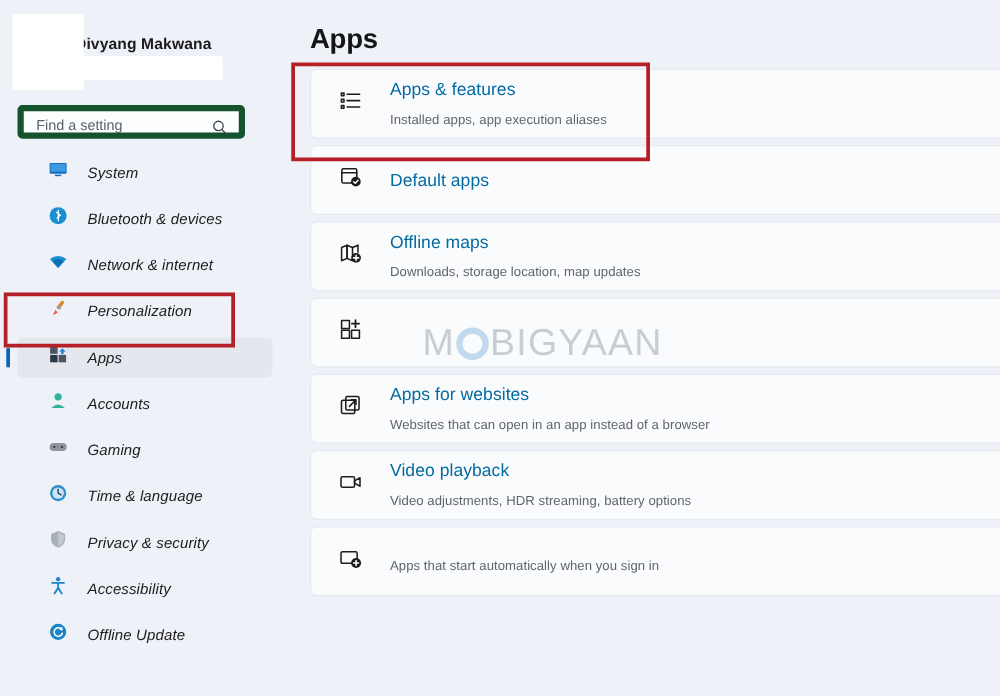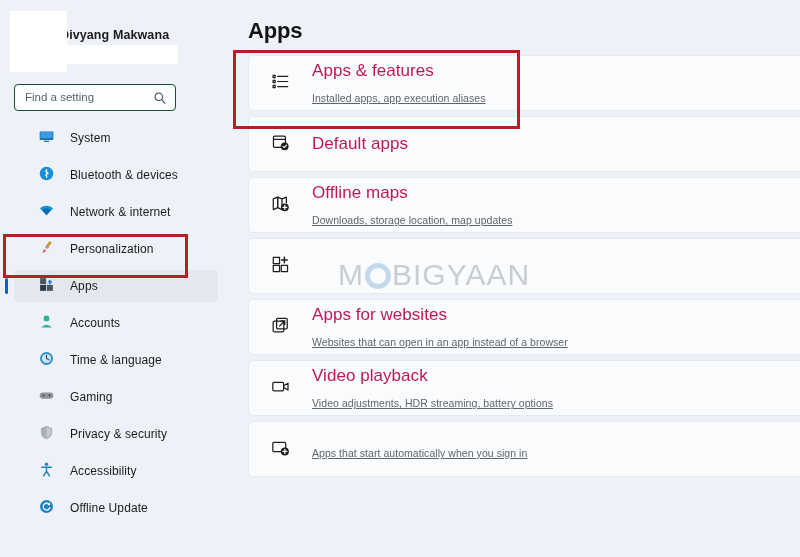--- a/index.html
+++ b/index.html
@@ -17,60 +17,60 @@
   #account { position: absolute; left: 0; top: 0; width: 232px; height: 78px; }
   #account-name {
     position: absolute; left: 60px; top: 28px;
     font-size: 12.5px; color: #1b1b1b; font-weight: 600;
     letter-spacing: .1px; white-space: nowrap;
   }
   #avatar-redaction { position: absolute; left: 10px; top: 11px; width: 57px; height: 61px; background: #ffffff; }
   #email-redaction  { position: absolute; left: 55px; top: 45px; width: 123px; height: 19px; background: #ffffff; }
 
   #search-box {
-    position: absolute; left: 14px; top: 84px; width: 162px; height: 27px;
-    background: #fcfdfe; border: 1px solid #14532d; border-radius: 4px;
+    position: absolute; left: 14px; top: 84px; width: 182px; height: 27px;
+    background: #fcfdfe; border: 5px solid #14532d; border-radius: 4px;
   }
   #search-placeholder {
     position: absolute; left: 10px; top: 6px;
     font-size: 11.5px; color: #5c6069; white-space: nowrap;
   }
   #search-icon { position: absolute; right: 8px; top: 6px; width: 14px; height: 14px; color: #3b3f46; }
 
   #nav { position: absolute; left: 0; top: 122px; width: 232px; }
   .nav-item {
     position: relative; display: flex; align-items: center;
     height: 32px; margin: 0 14px 5px 14px; padding-left: 24px;
     border-radius: 4px; cursor: default;
   }
   .nav-item.selected { background: #e4e7ee; }
   .nav-item .pill {
     position: absolute; left: -9px; top: 8px; width: 3px; height: 16px;
     background: #0d63b5; border-radius: 2px;
   }
   .nav-icon { width: 17px; height: 17px; margin-right: 15px; flex: 0 0 17px; }
-  .nav-label { font-size: 12px; color: #1b1b1b; white-space: nowrap; letter-spacing: .1px; }
+  .nav-label { font-size: 12px; color: #1b1b1b; white-space: nowrap; letter-spacing: .1px; font-style: italic; }
 
   
   #main { position: absolute; left: 232px; top: 0; right: 0; height: 557px; }
   #page-title {
     position: absolute; left: 16px; top: 18px;
     font-size: 22px; font-weight: 700; color: #141414; letter-spacing: -.2px;
   }
 
   #card-list { position: absolute; left: 16px; top: 55px; width: 620px; }
   .card {
     position: relative; display: flex; align-items: center;
     height: 56px; margin-bottom: 5px; padding-left: 22px;
     background: #fafbfd; border: 1px solid #e6e9f0; border-radius: 5px;
   }
   .card-icon { width: 19px; height: 19px; margin-right: 22px; flex: 0 0 19px; color: #1d1d1d; }
   .card-text { display: flex; flex-direction: column; justify-content: center; }
-  .card-title { font-size: 17px; color: #be185d; line-height: 1.35; letter-spacing: .05px; }
-  .card-sub { font-size: 10.5px; color: #60646d; line-height: 1.35; margin-top: 8px; letter-spacing: .05px; text-decoration: underline; }
+  .card-title { font-size: 14px; color: #0369a1; line-height: 1.35; letter-spacing: .05px; }
+  .card-sub { font-size: 10.5px; color: #60646d; line-height: 1.35; margin-top: 8px; letter-spacing: .05px; }
 
   
   #watermark {
     position: absolute; left: 338px; top: 258px;
     font-size: 30px; font-weight: 400; letter-spacing: 1px;
     color: rgba(132,140,152,0.42); pointer-events: none; white-space: nowrap;
   }
   #watermark .o-ring {
     display: inline-block; position: relative; width: 26px; height: 26px;
     vertical-align: -4px; margin: 0 1px;
@@ -150,33 +150,33 @@
         </div>
         <div class="nav-item">
           <span class="nav-icon-wrap"><svg class="nav-icon" viewBox="0 0 20 20">
               <circle cx="10" cy="6.4" r="3.4" fill="#2eb39a"></circle>
               <path d="M3.6 17 Q10 10.4 16.4 17 Z" fill="#2eb39a"></path>
             </svg></span>
           <span class="nav-label">Accounts</span>
         </div>
         <div class="nav-item">
           <span class="nav-icon-wrap"><svg class="nav-icon" viewBox="0 0 20 20">
+              <rect x="2" y="6.4" width="16" height="7.4" rx="3.7" fill="#8f9499"></rect>
+              <circle cx="6.4" cy="10" r="1.15" fill="#3f4449"></circle>
+              <circle cx="13.6" cy="10" r="1.15" fill="#3f4449"></circle>
+            </svg></span>
+          <span class="nav-label">Gaming</span>
+        </div>
+        <div class="nav-item">
+          <span class="nav-icon-wrap"><svg class="nav-icon" viewBox="0 0 20 20">
               <circle cx="10" cy="10" r="7.6" fill="#2d8fc9"></circle>
               <circle cx="10" cy="10" r="5.4" fill="#cfe3f2"></circle>
               <path d="M10 6.2 L10 10 L12.8 11.6" stroke="#17486e" stroke-width="1.3" fill="none" stroke-linecap="round"></path>
             </svg></span>
           <span class="nav-label">Time &amp; language</span>
-        </div>
-        <div class="nav-item">
-          <span class="nav-icon-wrap"><svg class="nav-icon" viewBox="0 0 20 20">
-              <rect x="2" y="6.4" width="16" height="7.4" rx="3.7" fill="#8f9499"></rect>
-              <circle cx="6.4" cy="10" r="1.15" fill="#3f4449"></circle>
-              <circle cx="13.6" cy="10" r="1.15" fill="#3f4449"></circle>
-            </svg></span>
-          <span class="nav-label">Gaming</span>
         </div>
         <div class="nav-item">
           <span class="nav-icon-wrap"><svg class="nav-icon" viewBox="0 0 20 20">
               <path d="M10 2.2 L16.6 4.9 V10 Q16.6 15.4 10 17.8 Q3.4 15.4 3.4 10 V4.9 Z" fill="#a9b0b8"></path>
               <path d="M10 3.6 L15.3 5.8 V10 Q15.3 14.4 10 16.4 Z" fill="#c3c9d0"></path>
             </svg></span>
           <span class="nav-label">Privacy &amp; security</span>
         </div>
         <div class="nav-item">
           <span class="nav-icon-wrap"><svg class="nav-icon" viewBox="0 0 20 20">

